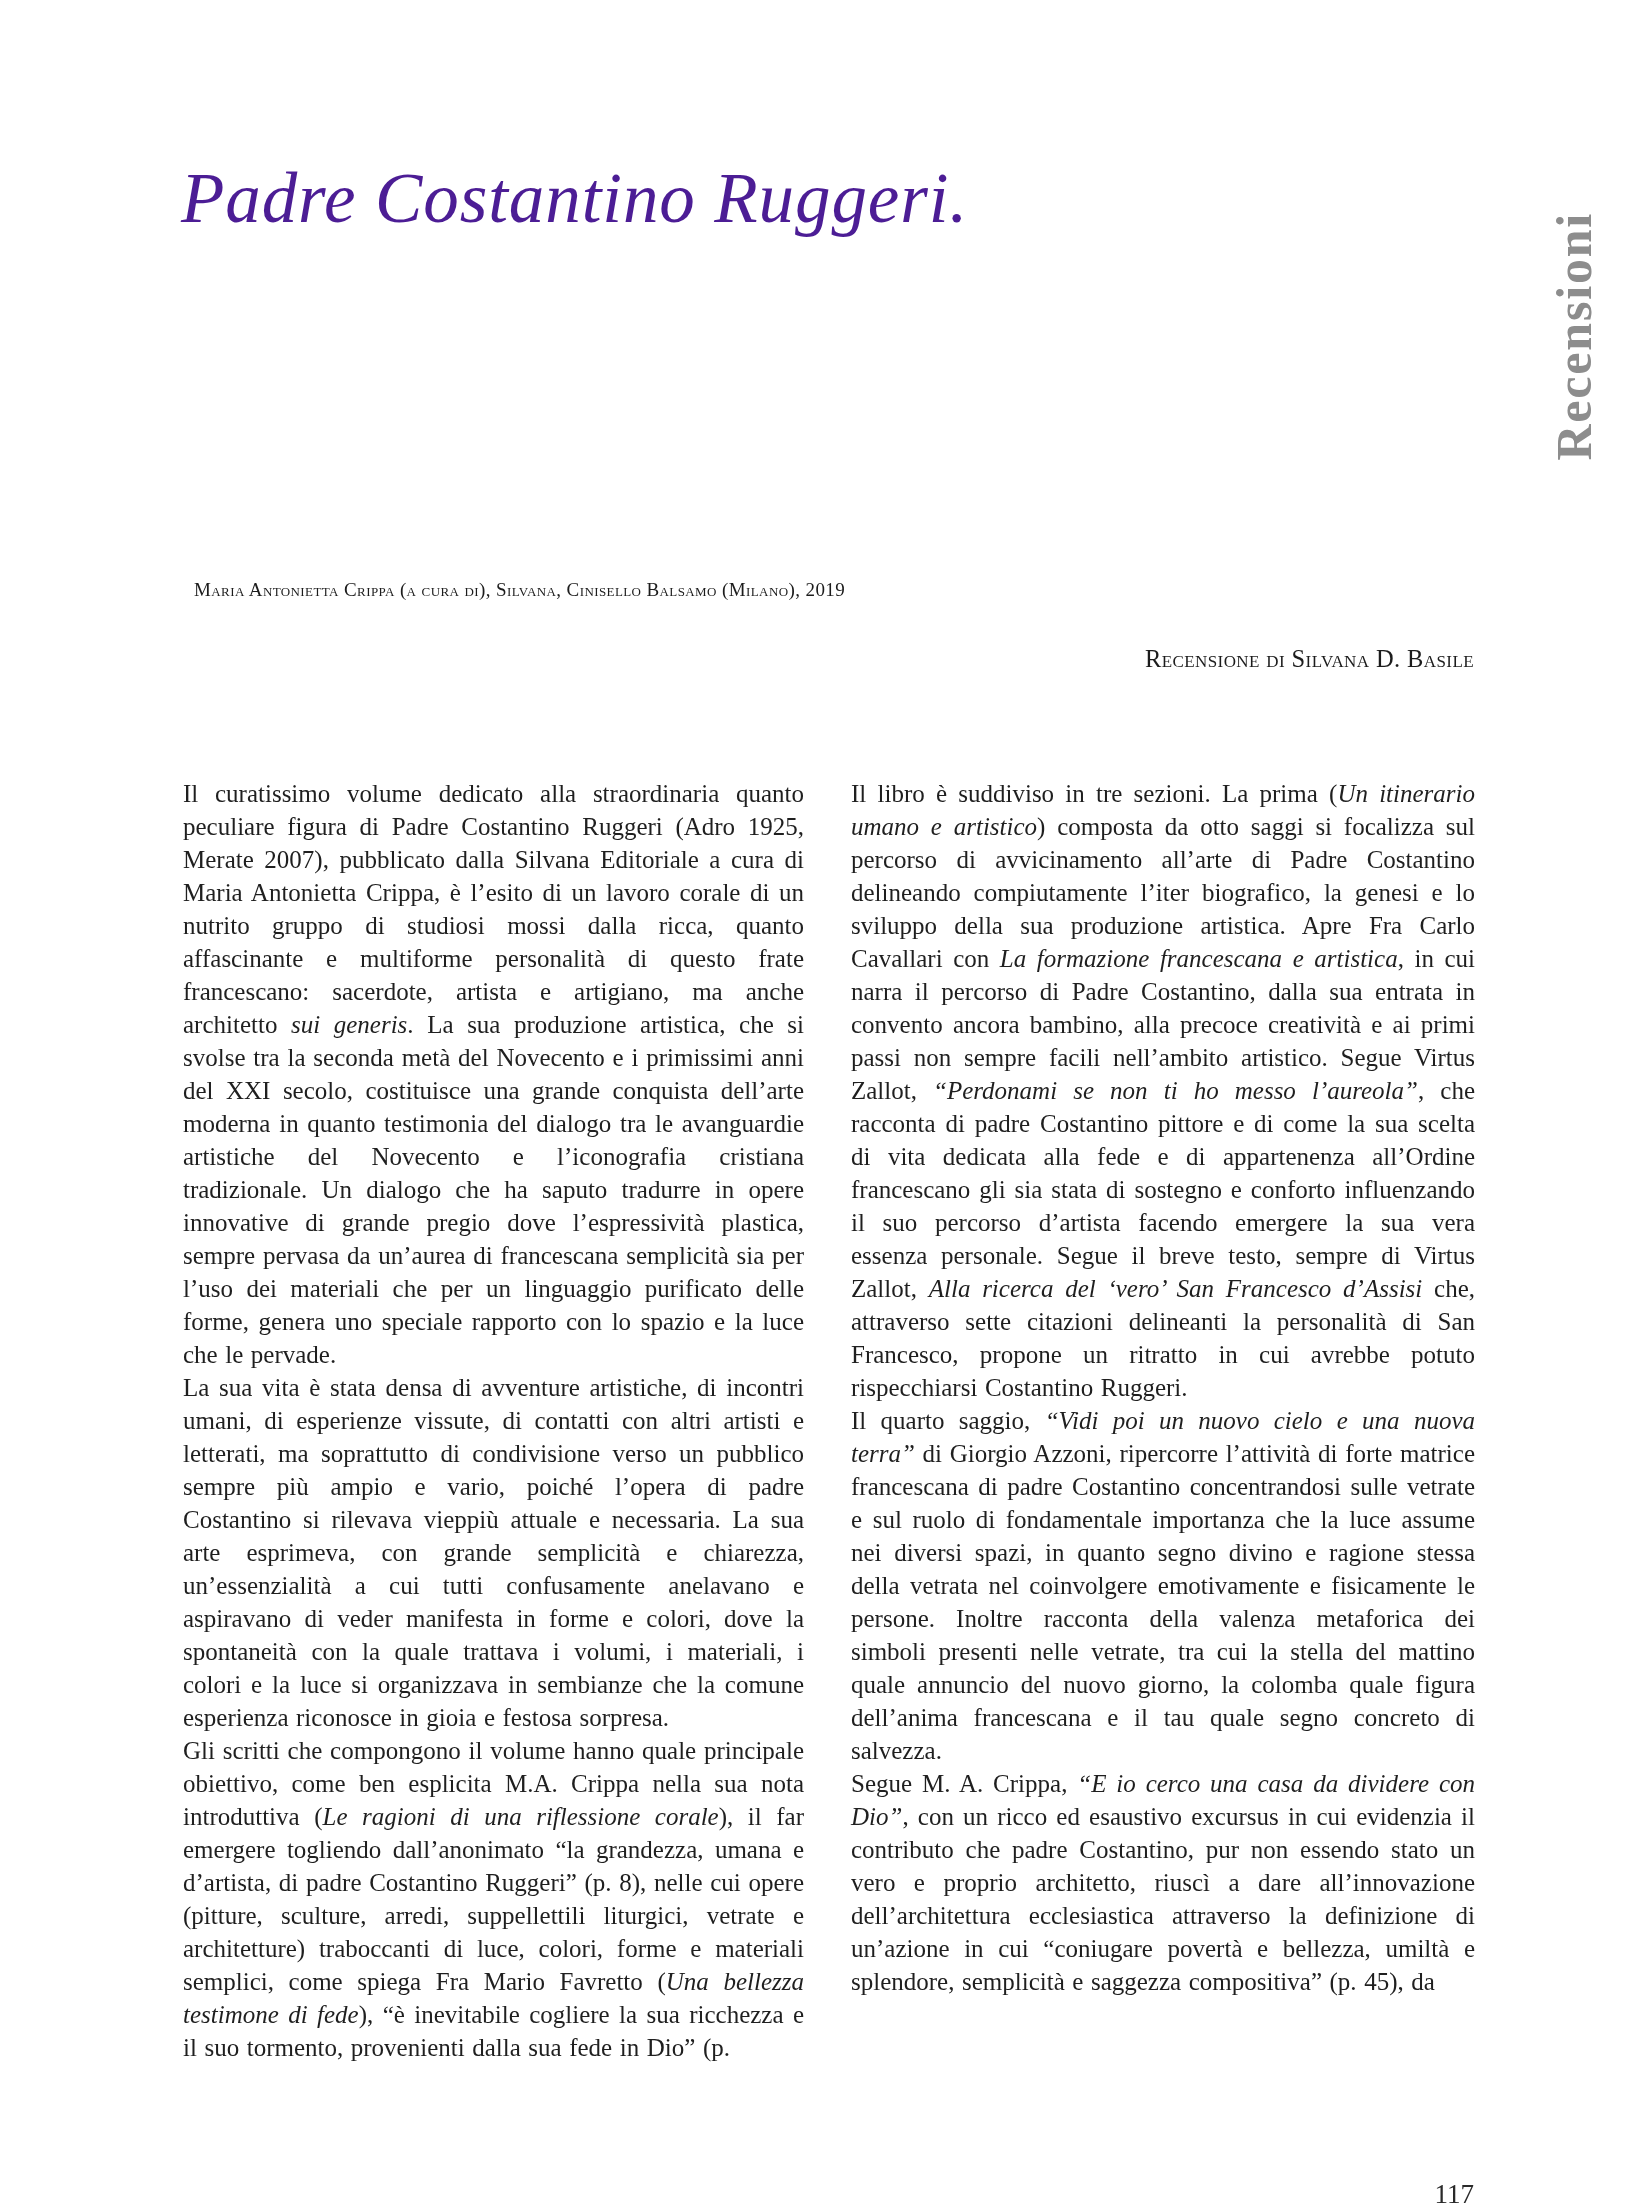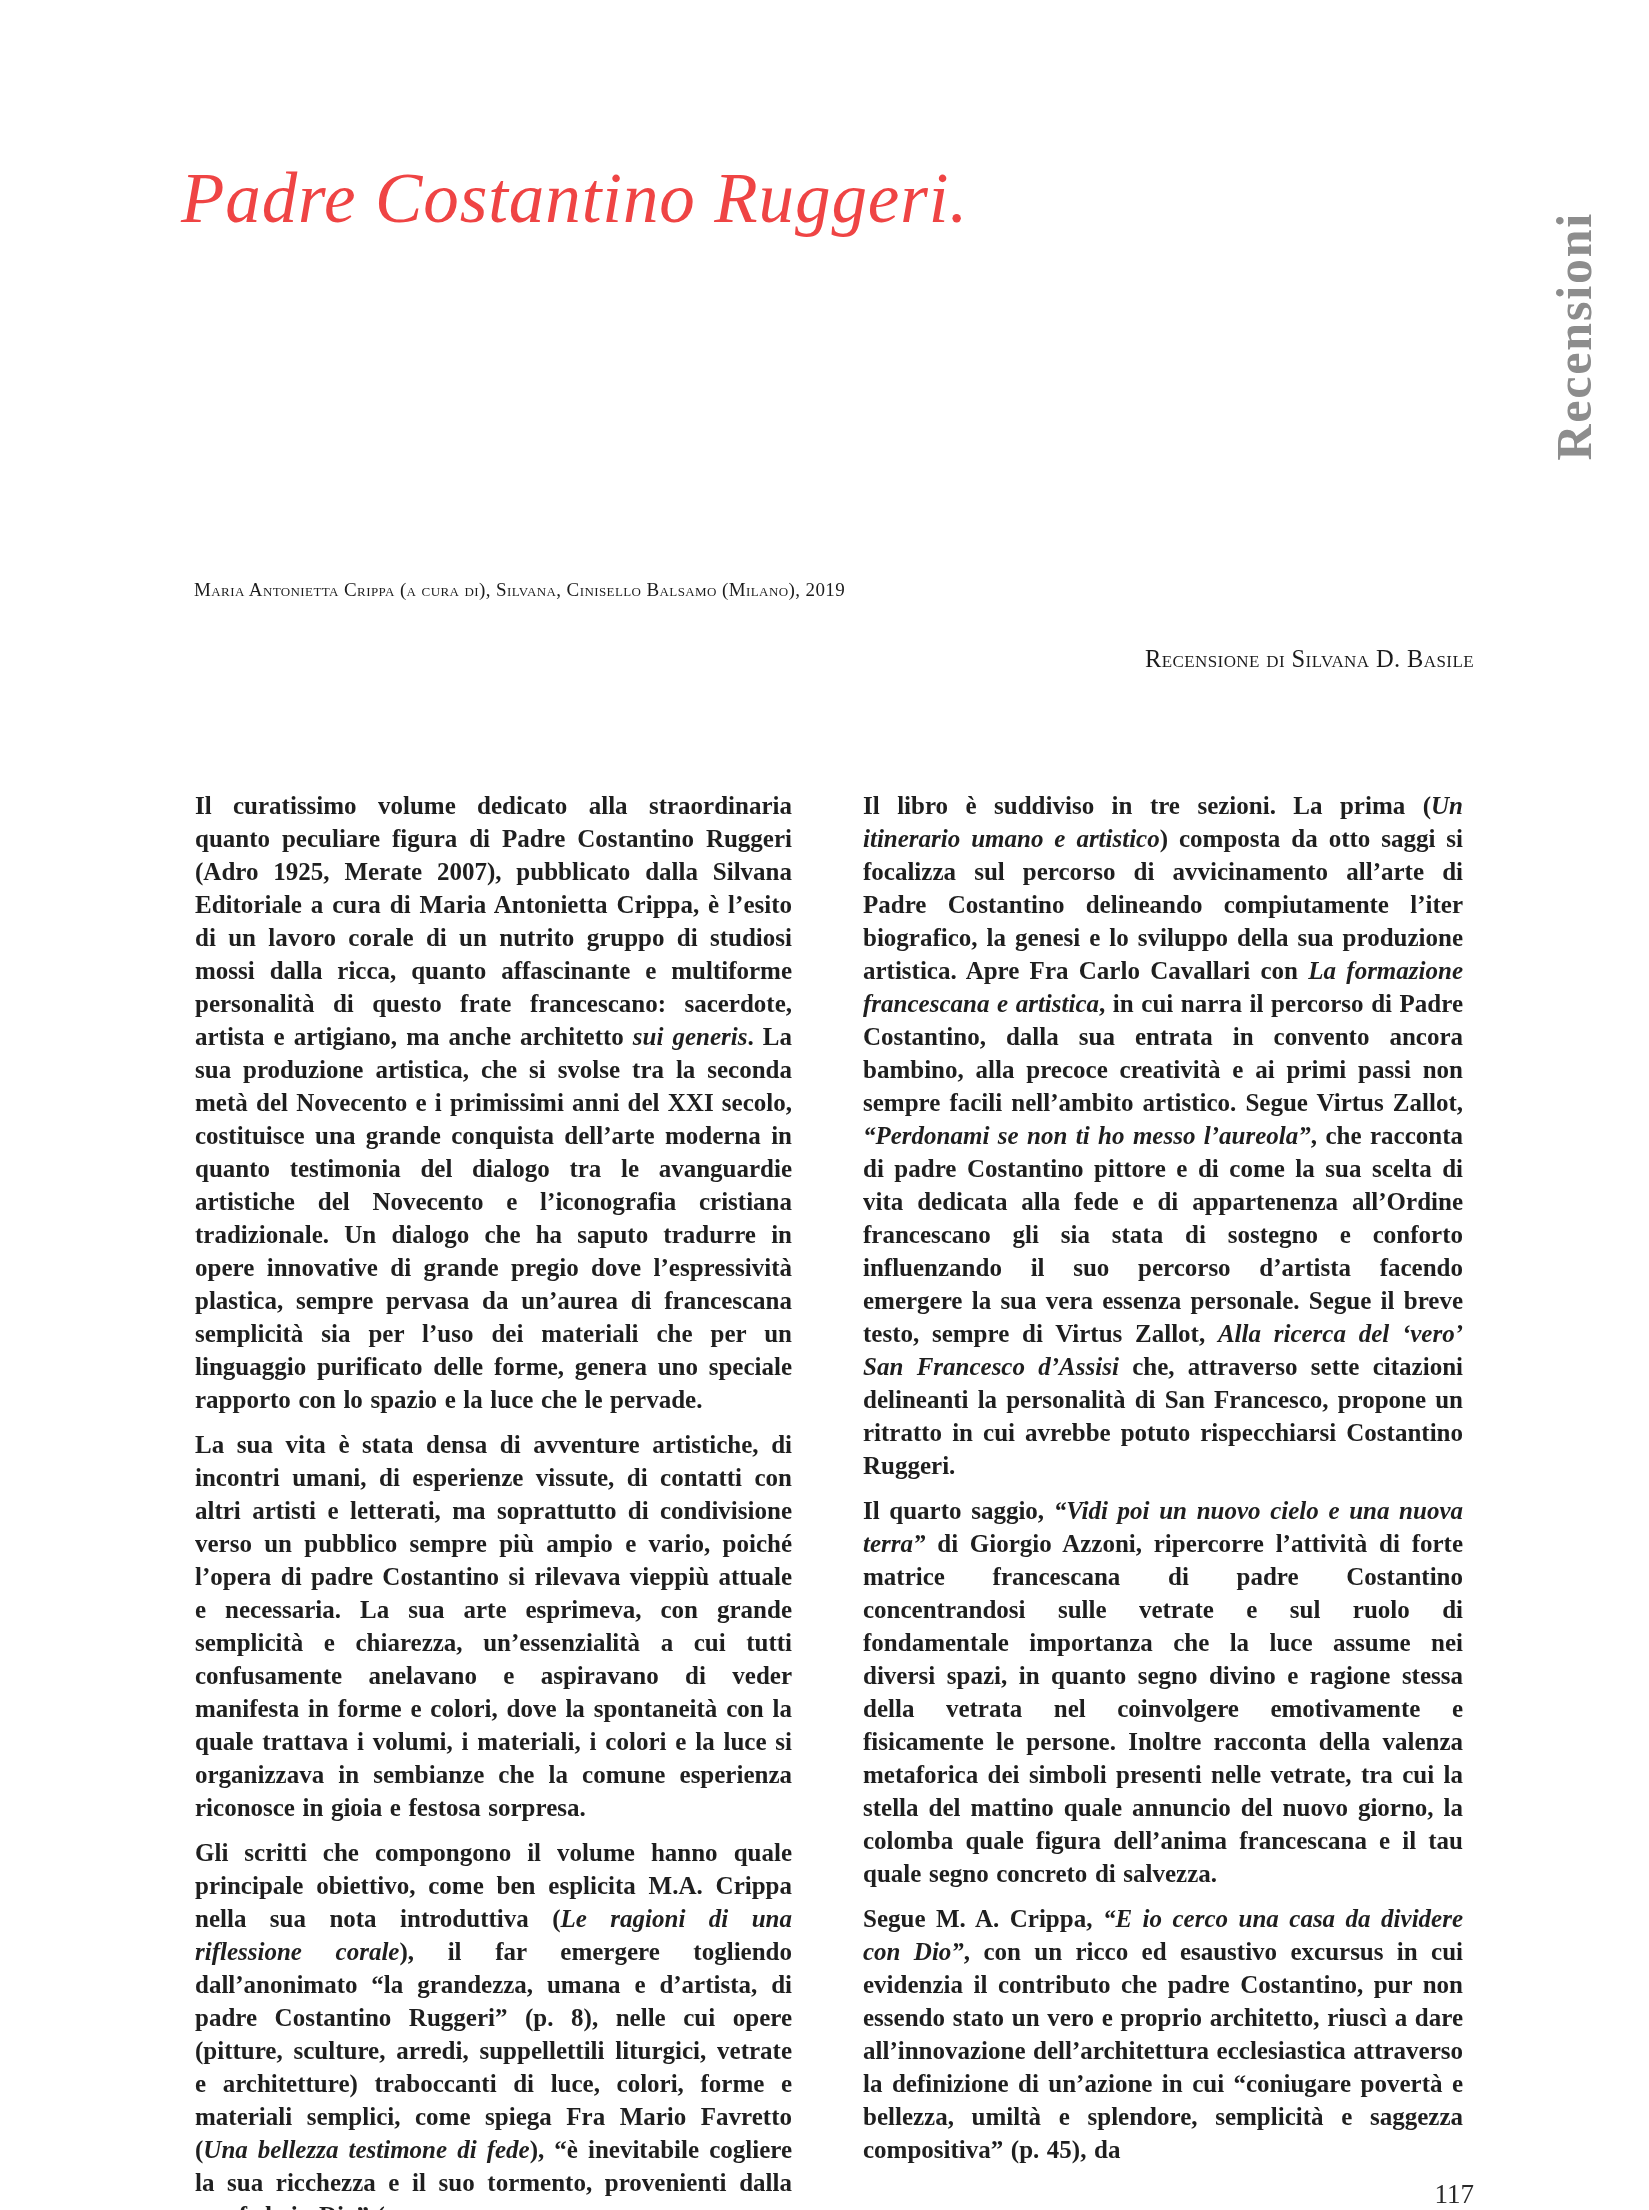--- a/index.html
+++ b/index.html
@@ -3,21 +3,21 @@
 <meta charset="utf-8">
 <style>
   html, body { margin:0; padding:0; background:#ffffff; }
   .page {
     position:relative; width:1649px; height:2211px; background:#ffffff;
     font-family:"Liberation Serif", serif; color:#1e1e1e; overflow:hidden;
   }
   .title {
     position:absolute; left:181px; top:150px;
     font-style:italic; font-weight:400; font-size:71px; line-height:96px;
-    color:#ef4444; letter-spacing:0.9px; white-space:nowrap;
+    color:#4c1d95; letter-spacing:0.9px; white-space:nowrap;
   }
   .section-label {
     position:absolute; top:212px; right:46px;
     writing-mode:vertical-rl; transform:rotate(180deg);
     font-size:50px; font-weight:bold; letter-spacing:1.8px;
     color:#8d8d8d;
   }
   .byline {
     position:absolute; left:183px; top:579px;
     font-variant:small-caps; font-size:19px; letter-spacing:0.4px;
@@ -26,21 +26,21 @@
   .reviewer {
     position:absolute; right:175px; top:645px;
     font-variant:small-caps; font-size:24.5px; letter-spacing:0.4px;
     color:#1c1c1c; white-space:nowrap;margin-left:24px;
   }
   .col {
     position:absolute; top:777px;
     font-size:25px; line-height:33px; text-align:justify;
     word-spacing:1.3px; color:#1f1f1f;
   }
-  .col p { margin:12px;font-weight:bold; }
+  .col p { margin:0; }
   .col-left  { left:183px; width:621px; }
   .col-right { left:851px; width:624px; }
   .page-number {
     position:absolute; right:175px; top:2137px;
     font-size:27px; color:#2a2a2a;margin-top:42px;
   }
 </style>
 </head>
 <body>
 

